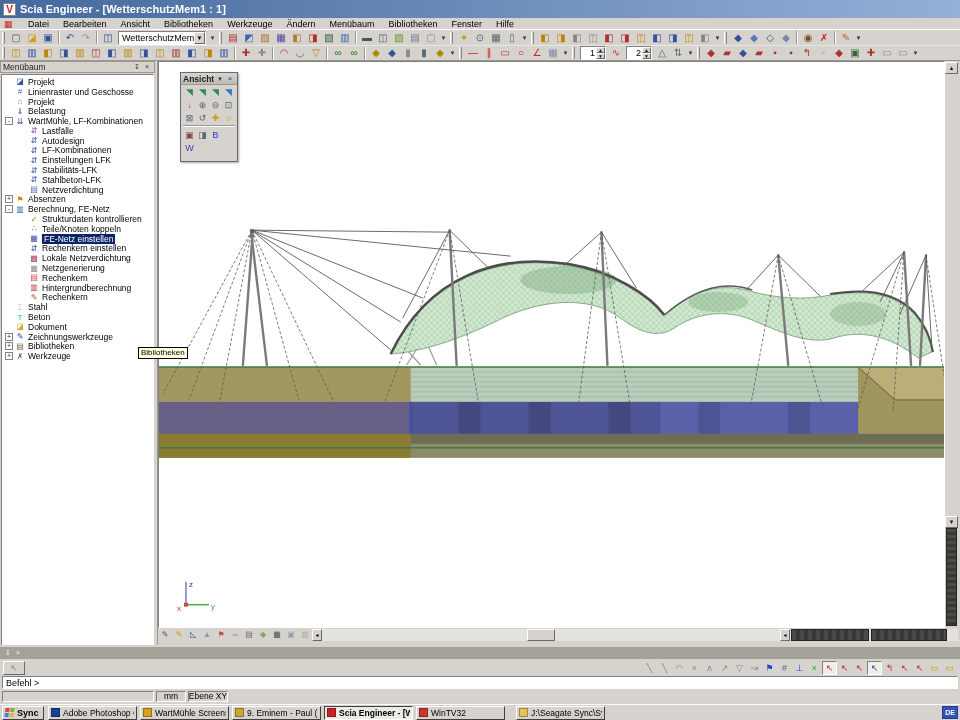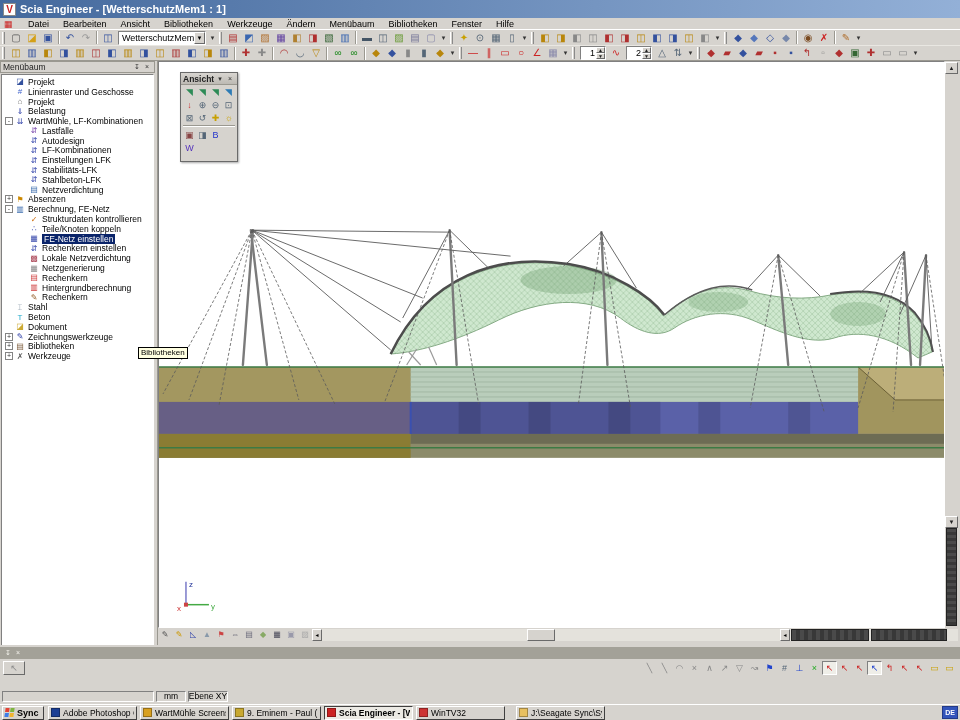--- a/index.html
+++ b/index.html
@@ -1140,20 +1140,23 @@
 
   <span class="cbtn">
           <span class="gly" style="color: rgb(200, 160, 0);">▭</span>
         </span>
 
   <span class="cbtn">
           <span class="gly" style="color: rgb(200, 160, 0);">▭</span>
         </span>
 </div>
   </div>
+  <div id="cmdinput">
+    <span>Befehl &gt;</span>
+  </div>
 </div>
 
 <div id="statusbar">
   <div class="scell c1">
       <span></span>
     </div>
 
   <div class="scell c2">
       <span>mm</span>
     </div>

